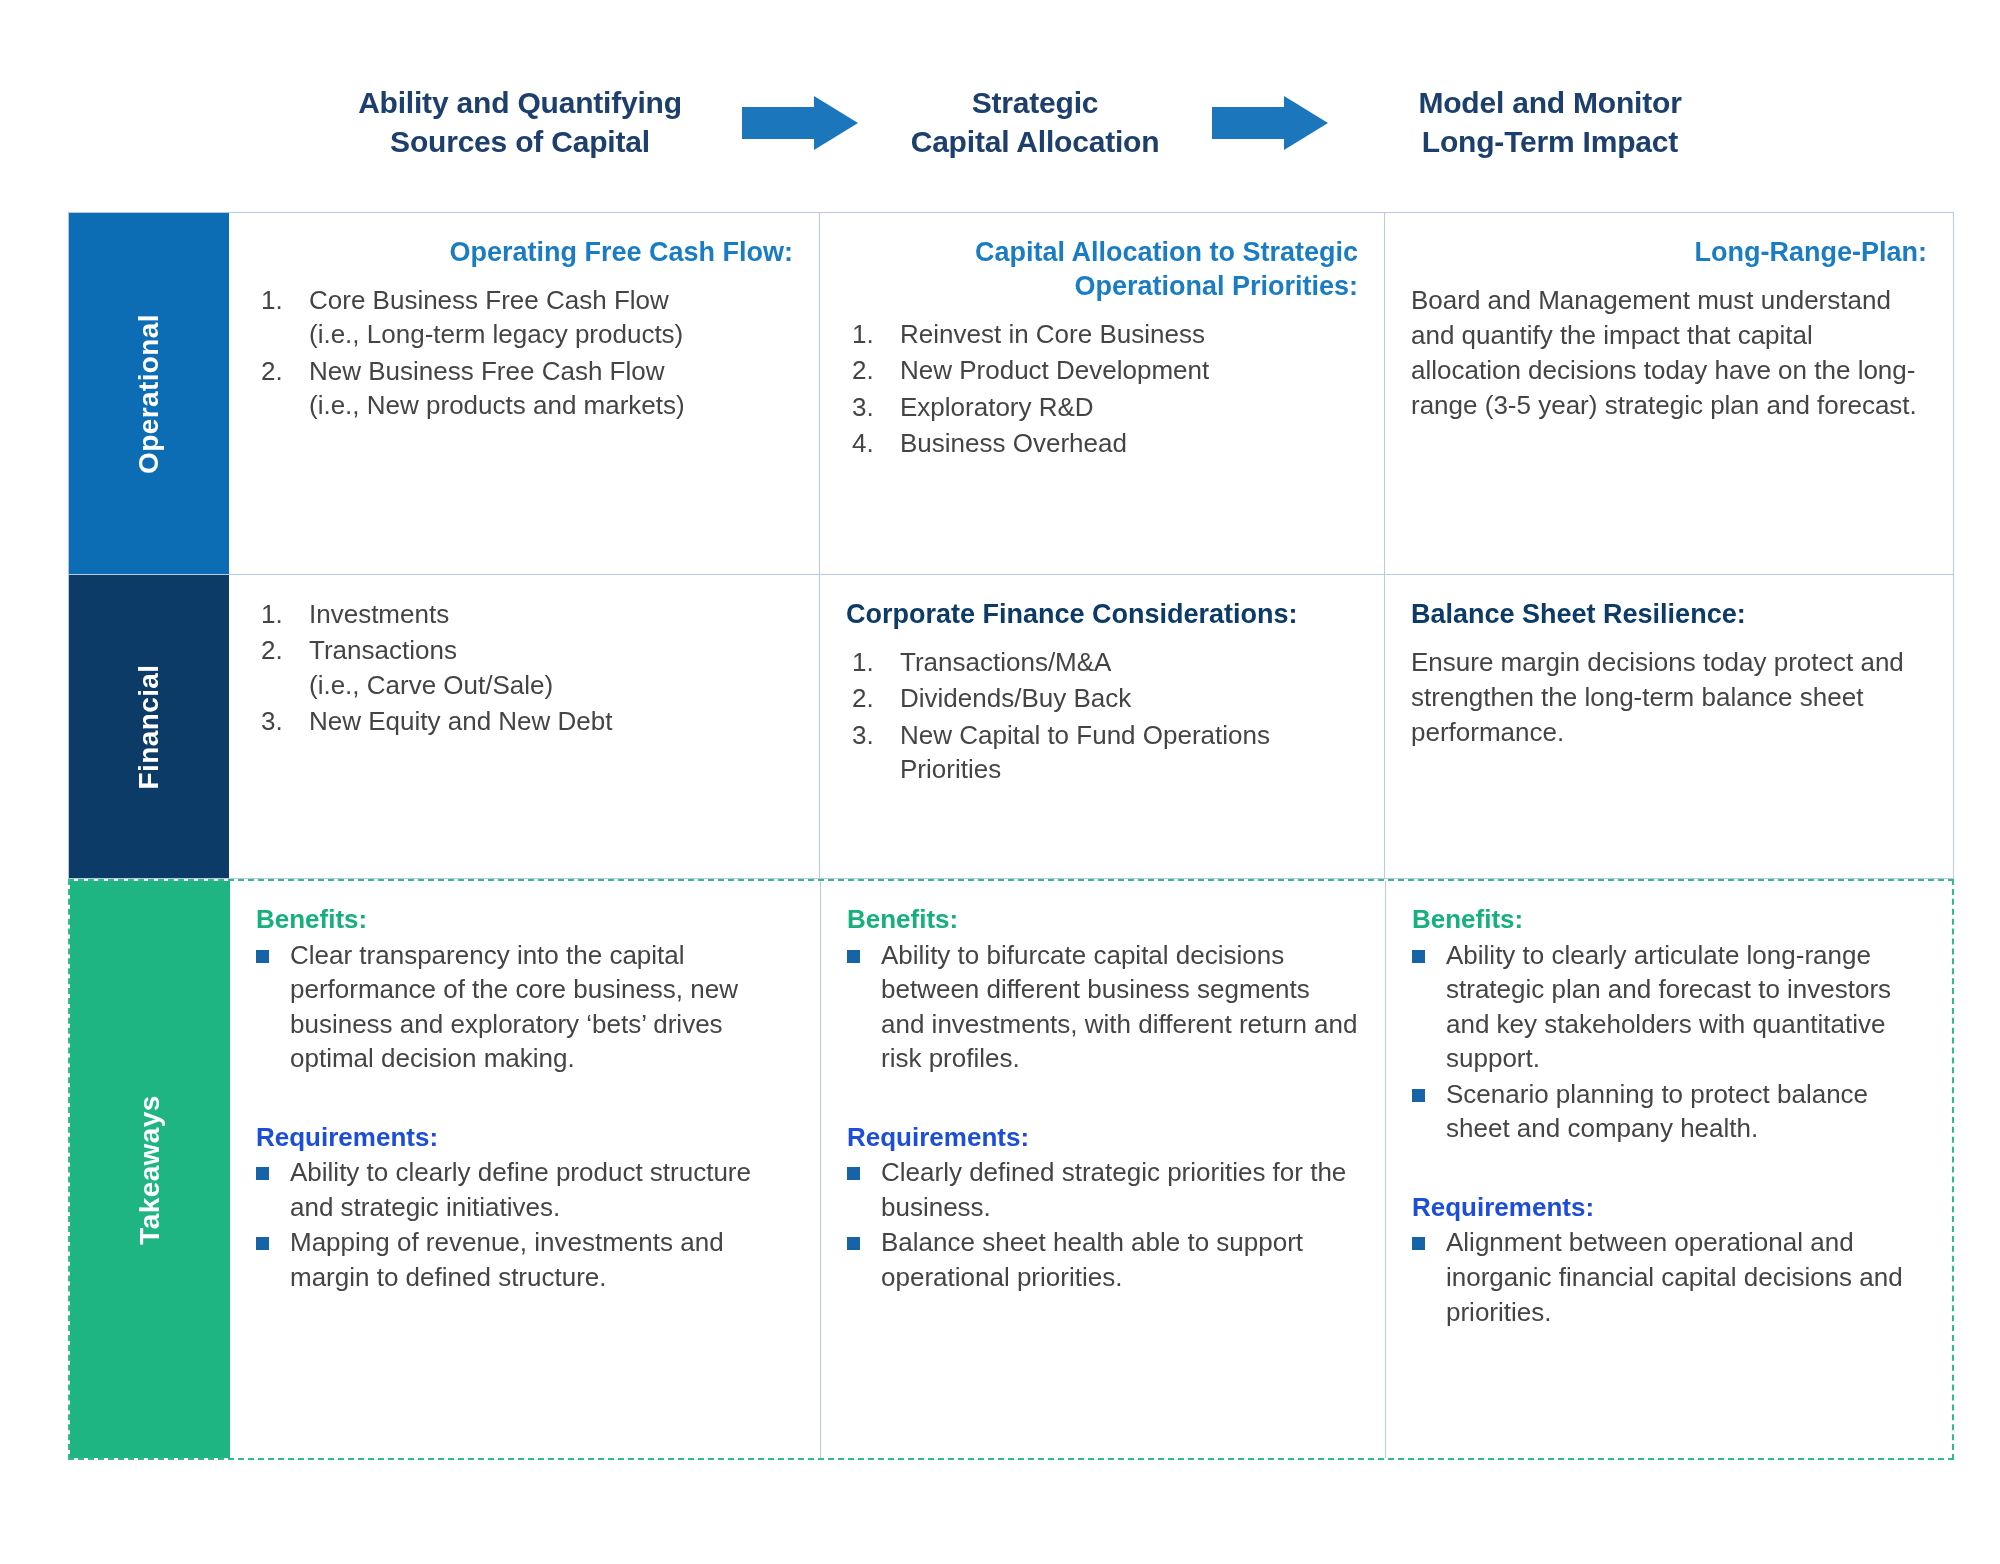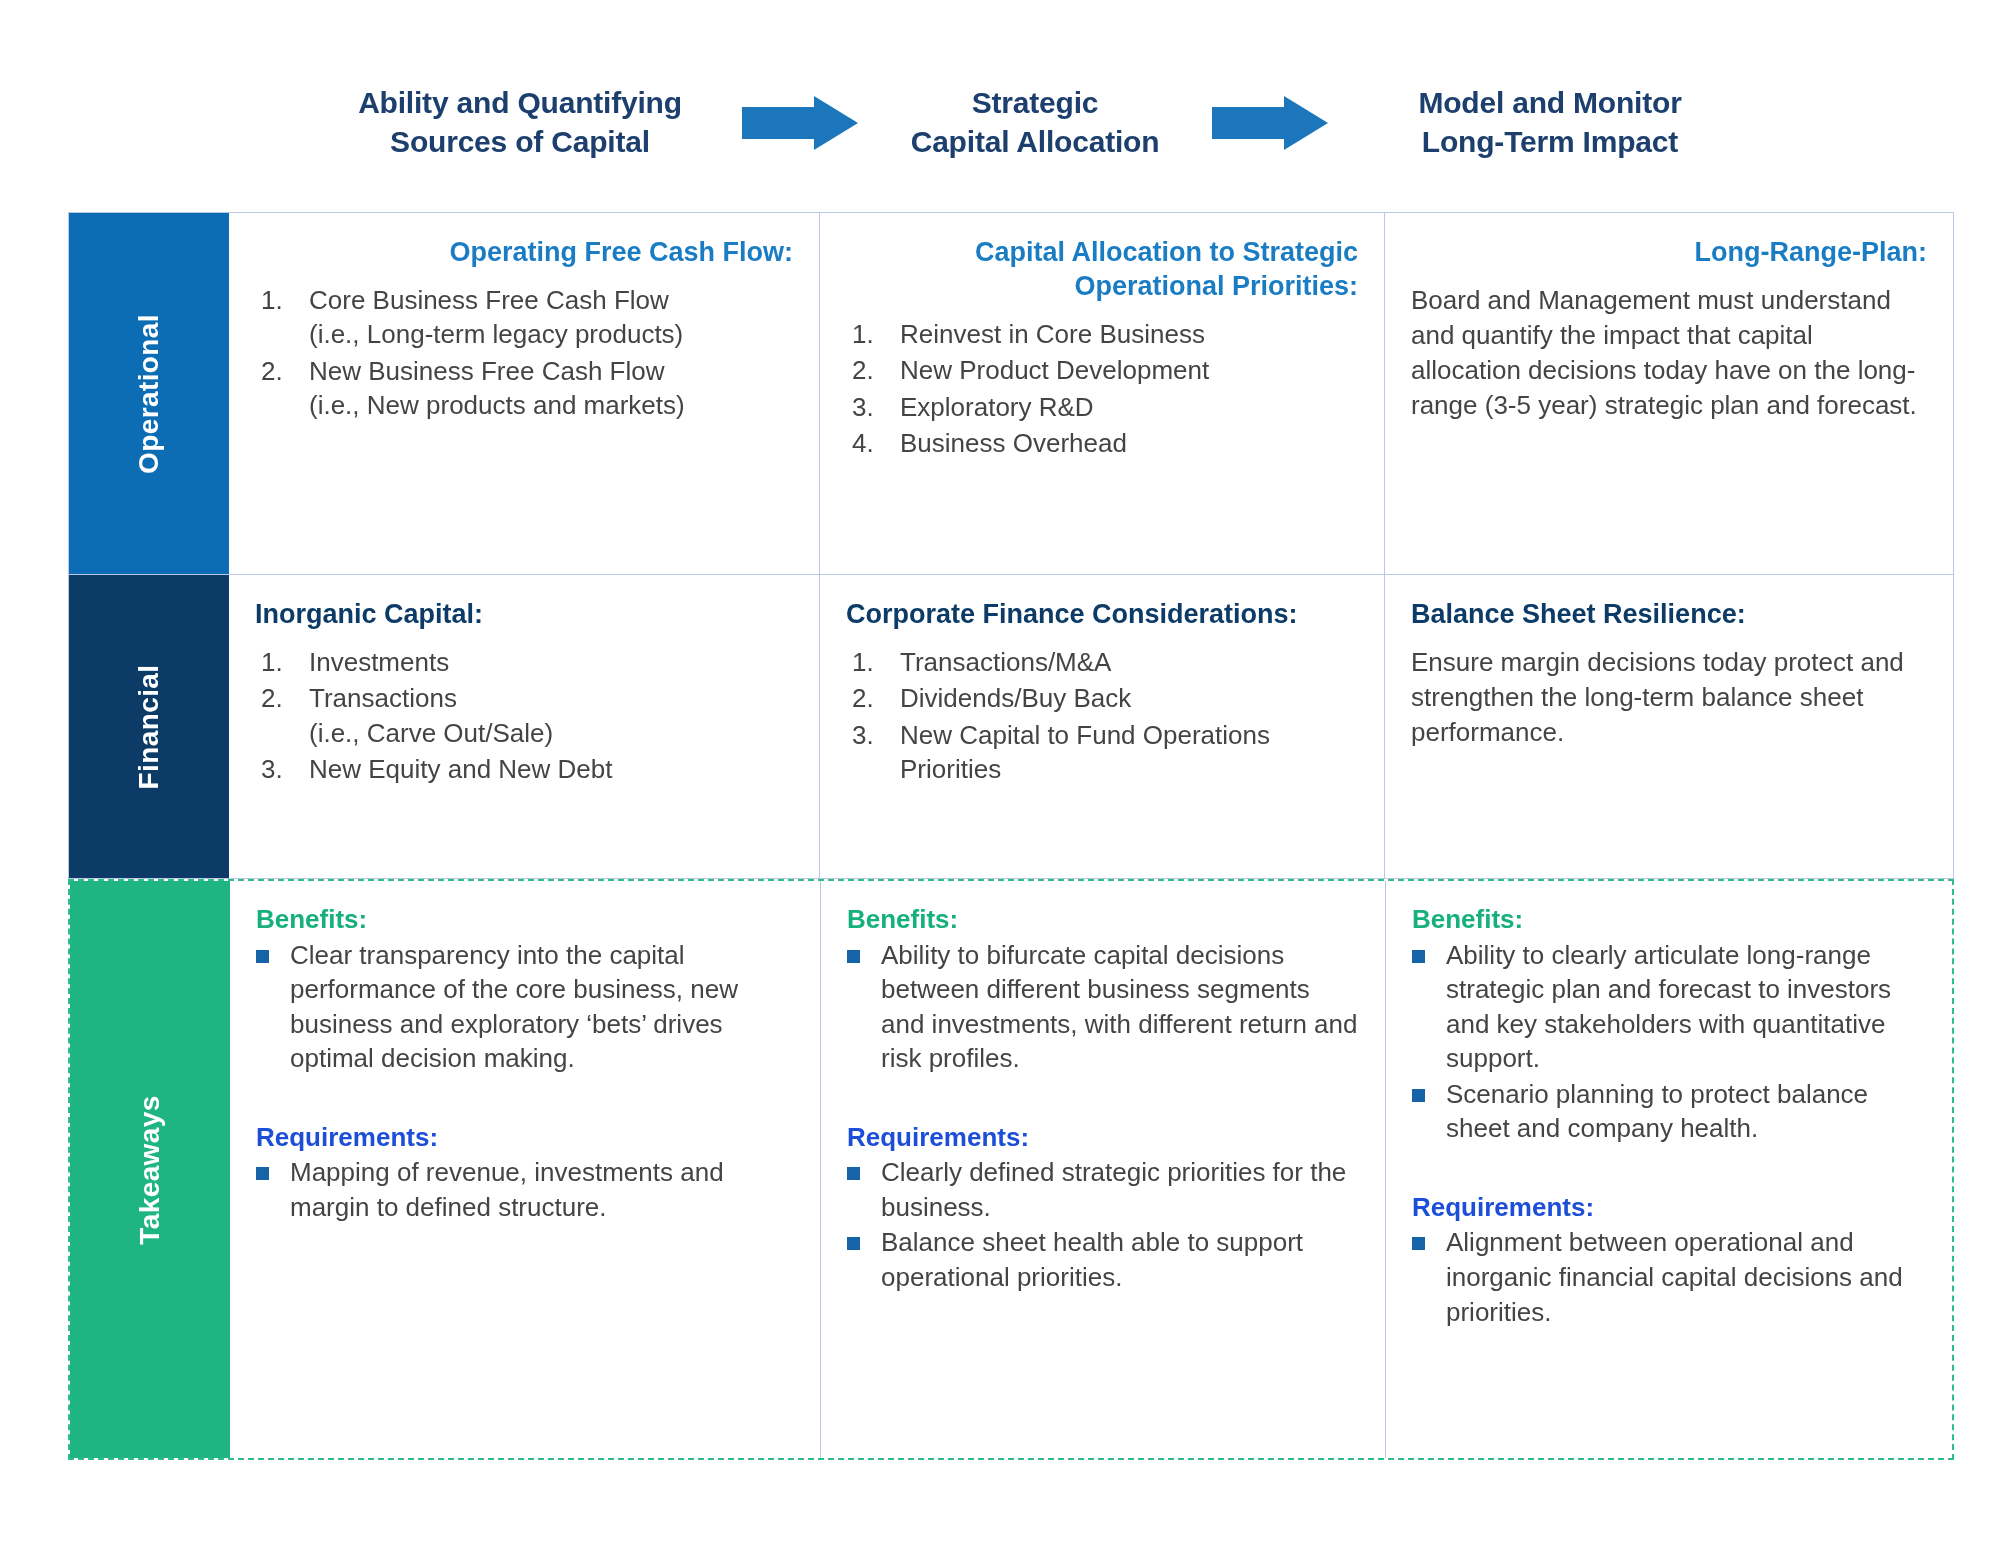--- a/index.html
+++ b/index.html
@@ -232,21 +232,20 @@
       </div>
     </div>
 
     <div class="mrow row-financial">
       <div class="rowlabel lbl-financial">
         <span>Financial</span>
       </div>
       <div class="cells">
 
         <div class="cell col-w1">
-          <div class="cell-title t-navy">Inorganic Capital:</div>
           <ol class="numlist">
             <li>
               <span class="num">1.</span>
               <span class="txt">Investments</span>
             </li>
             <li>
               <span class="num">2.</span>
               <span class="txt">
                 <span>Transactions</span>
                 <span class="sub">(i.e., Carve Out/Sale)</span>
@@ -301,20 +300,26 @@
               <span class="li-txt">Clear transparency into the capital performance of the core business, new business and exploratory ‘bets’ drives  optimal decision making.</span>
             </li>
           </ul>
           <div class="gap-block"></div>
           <div class="sec-head sec-reqs">Requirements:</div>
           <ul class="sqlist">
             <li>
               <span class="bul">
                   <i></i>
                 </span>
+              <span class="li-txt">Ability to clearly define product structure and strategic initiatives.</span>
+            </li>
+            <li>
+              <span class="bul">
+                  <i></i>
+                </span>
               <span class="li-txt">Mapping of revenue, investments and margin to defined structure.</span>
             </li>
           </ul>
         </div>
 
         <div class="cell col-w2">
           <div class="sec-head sec-benefits">Benefits:</div>
           <ul class="sqlist">
             <li>
               <span class="bul">

